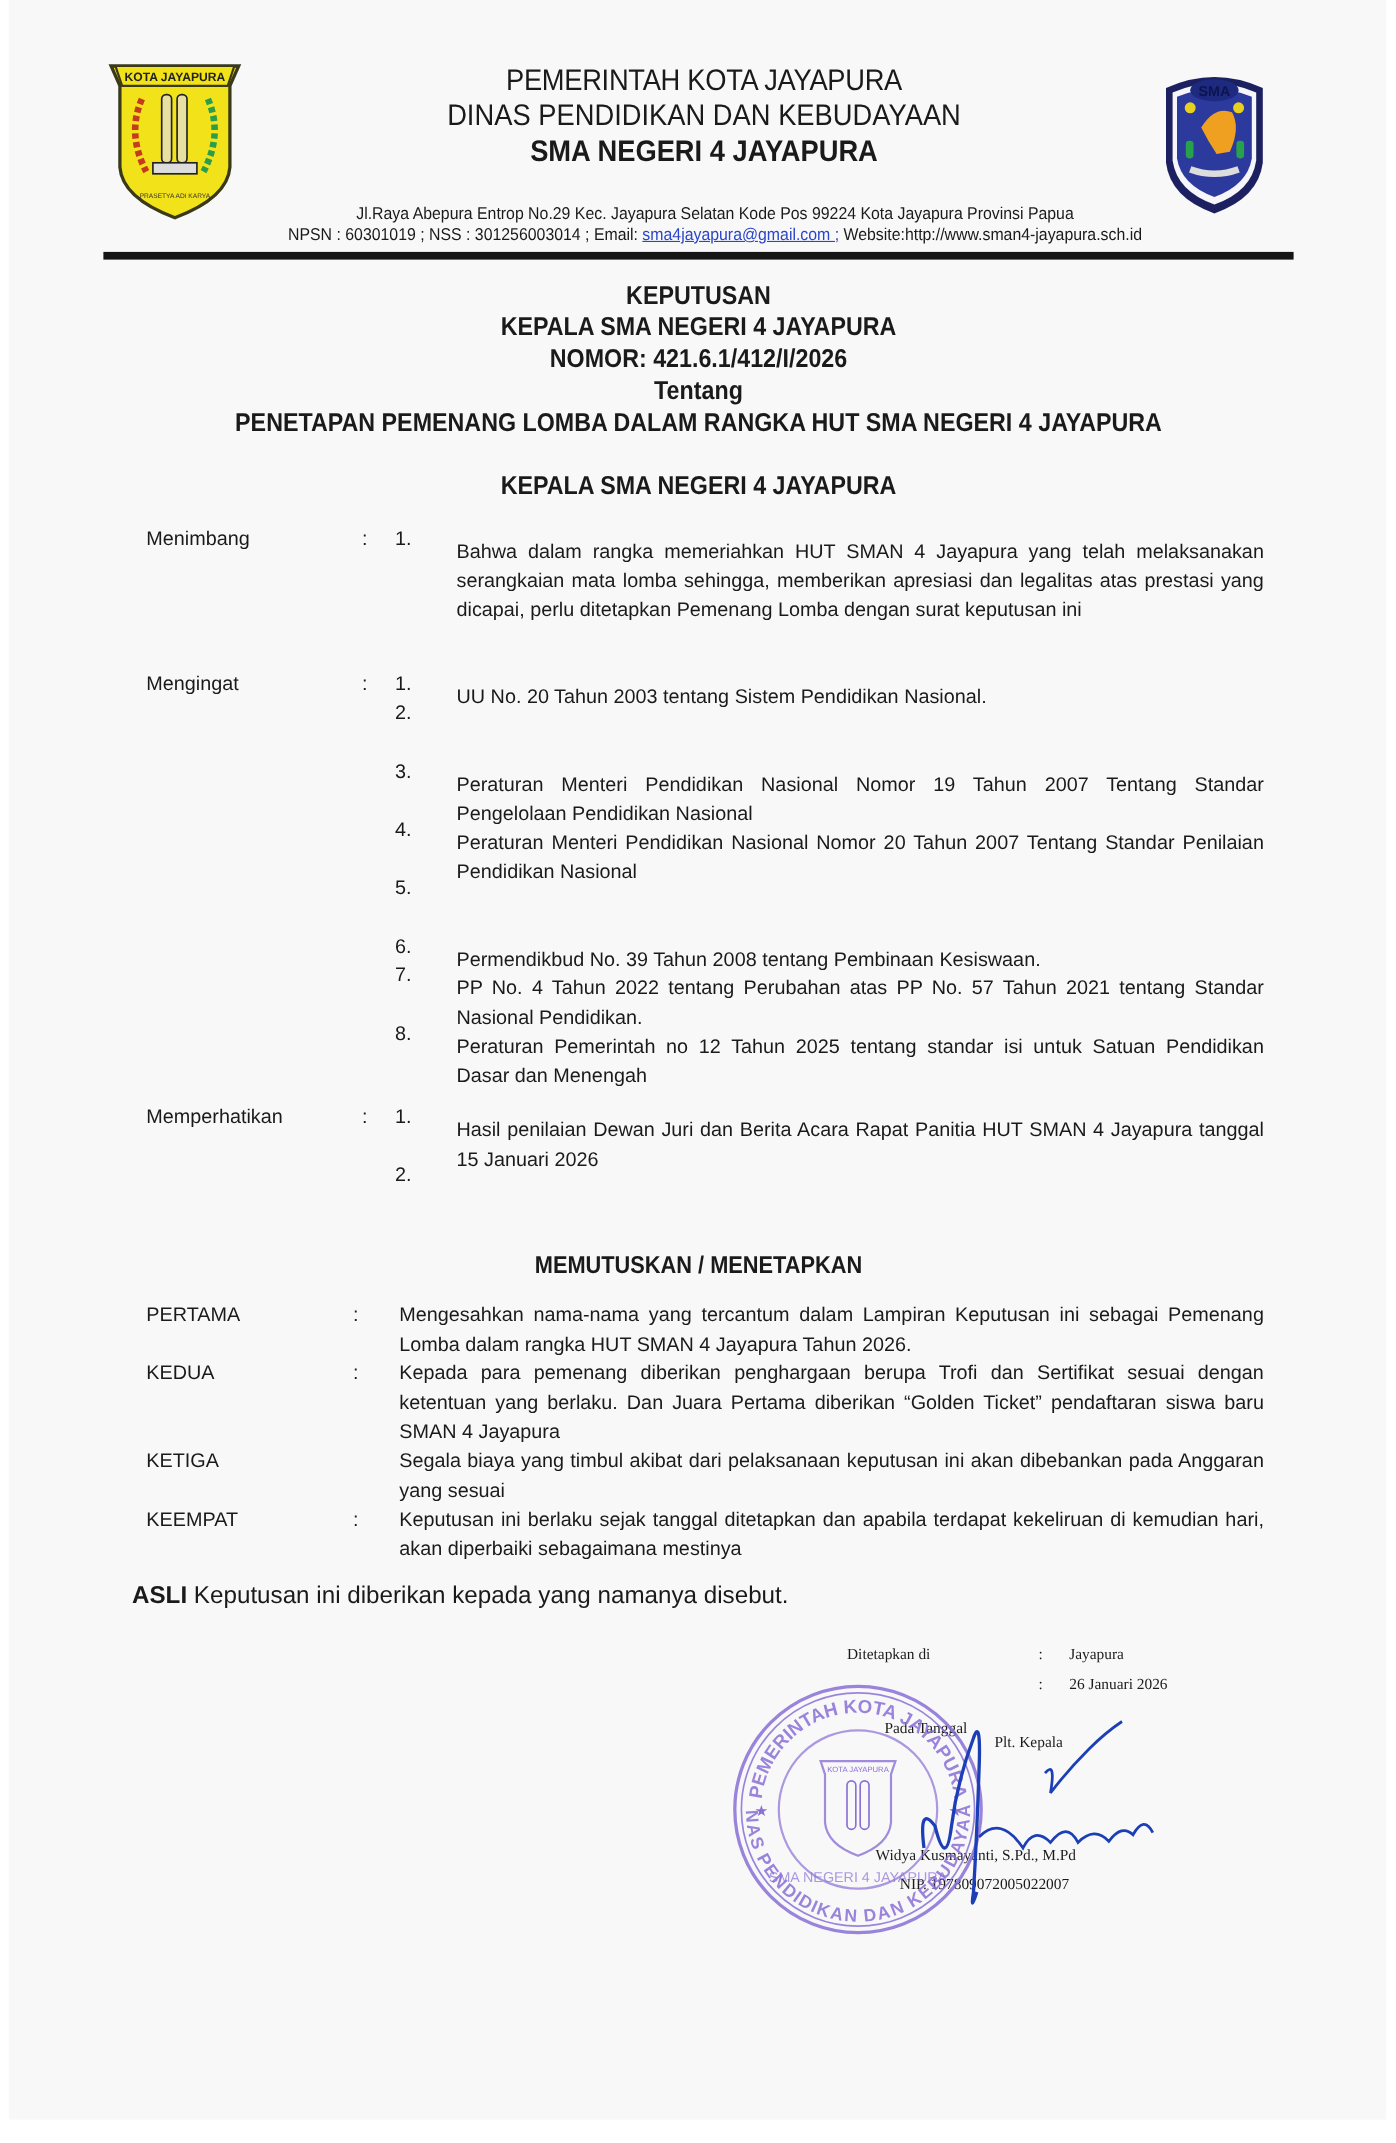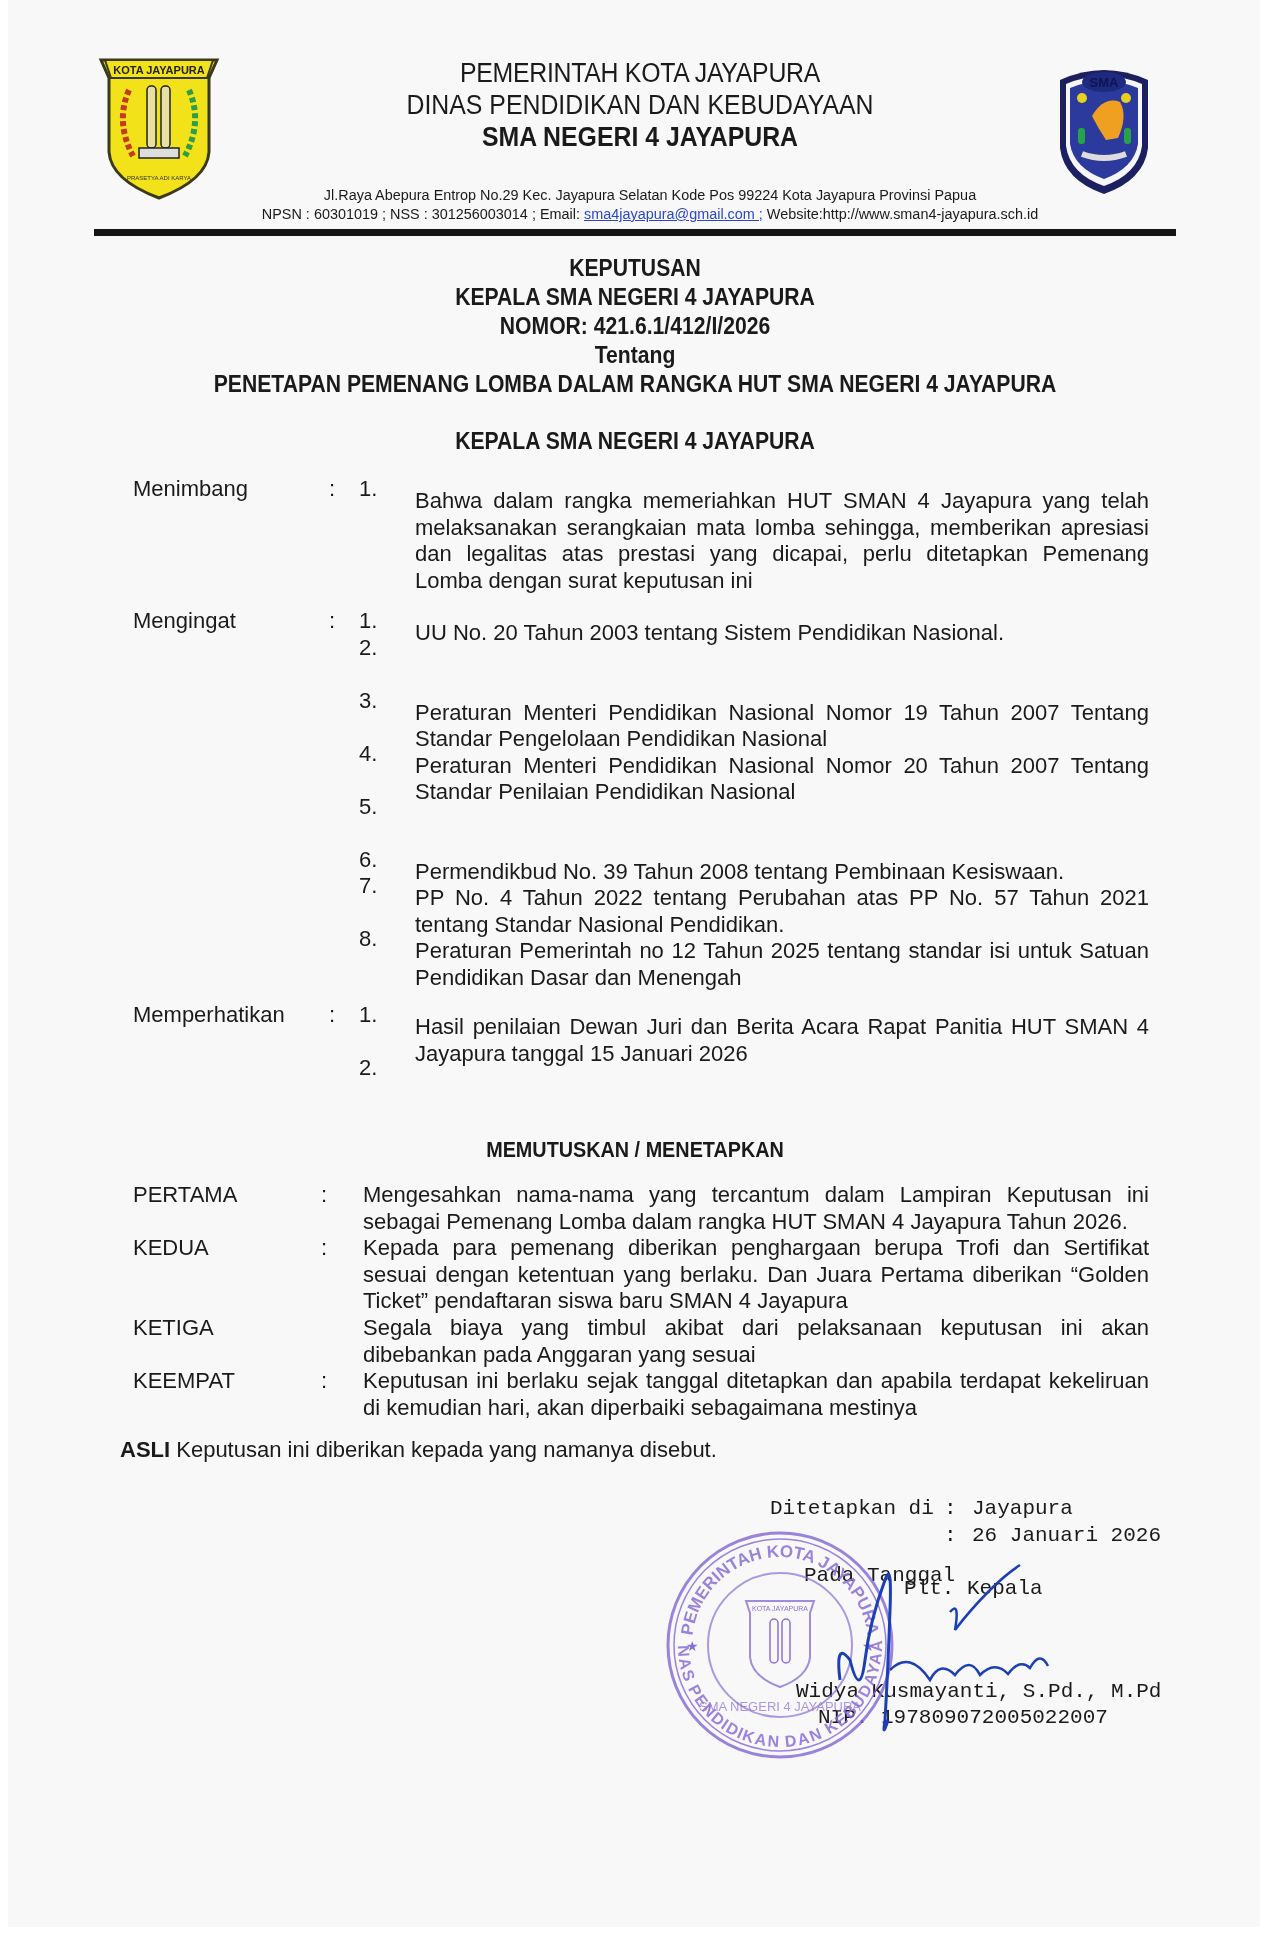--- a/index.html
+++ b/index.html
@@ -17,32 +17,32 @@
   .addr2{top:205px;}
   .addr2 a{color:#2b46c7;text-decoration:underline;}
   .rule{position:absolute;left:94px;top:229px;width:1082px;height:7px;background:#151515;}
   .title{position:absolute;left:100px;width:1070px;text-align:center;font-weight:bold;font-size:23.5px;transform:scaleX(0.9);}
   .t1{top:255px;}
   .t2{top:284px;}
   .t3{top:313px;}
   .t4{top:342px;}
   .t5{top:371px;}
   .t6{top:428px;}
-  .row{position:absolute;left:133px;width:1020px;font-size:22px;line-height:26.5px;}
+  .row{position:absolute;left:133px;width:1020px;font-size:18px;line-height:26.5px;}
   .row .lbl{position:absolute;left:0;top:0;}
   .row .colon{position:absolute;left:196px;top:0;}
   .row .num{position:absolute;left:226px;}
   .row .txt{position:absolute;left:282px;width:734px;text-align:justify;text-align-last:left;margin-top:12px;}
   .row .txt2{position:absolute;left:230px;width:786px;text-align:justify;text-align-last:left;}
   .dec .lbl{left:0;}
   .dec .colon{left:188px;}
   .section-head{position:absolute;left:100px;width:1070px;text-align:center;font-weight:bold;font-size:22px;transform:scaleX(0.9);}
   .asli{position:absolute;left:120px;top:1437px;font-size:22px;}
   .asli b{font-weight:bold;}
-  .sign{position:absolute;font-size:21px;font-family:Liberation Mono, monospace;color:#1a1a1a;}
+  .sign{position:absolute;font-size:14px;font-family:Liberation Serif, serif;color:#1a1a1a;}
   .stamp{position:absolute;left:662px;top:1527px;width:236px;height:236px;}
   .sig{position:absolute;left:830px;top:1550px;width:250px;height:200px;}
 </style>
 </head>
 <body>
 
 <div class="page"></div>
 
 <svg class="abs logo-left" viewBox="0 0 128 150">
   <path d="M6 8 L122 8 L114 26 L114 100 Q112 128 64 146 Q16 128 14 100 L14 26 Z" fill="#f2e21a" stroke="#3a3a1a" stroke-width="3"></path>

